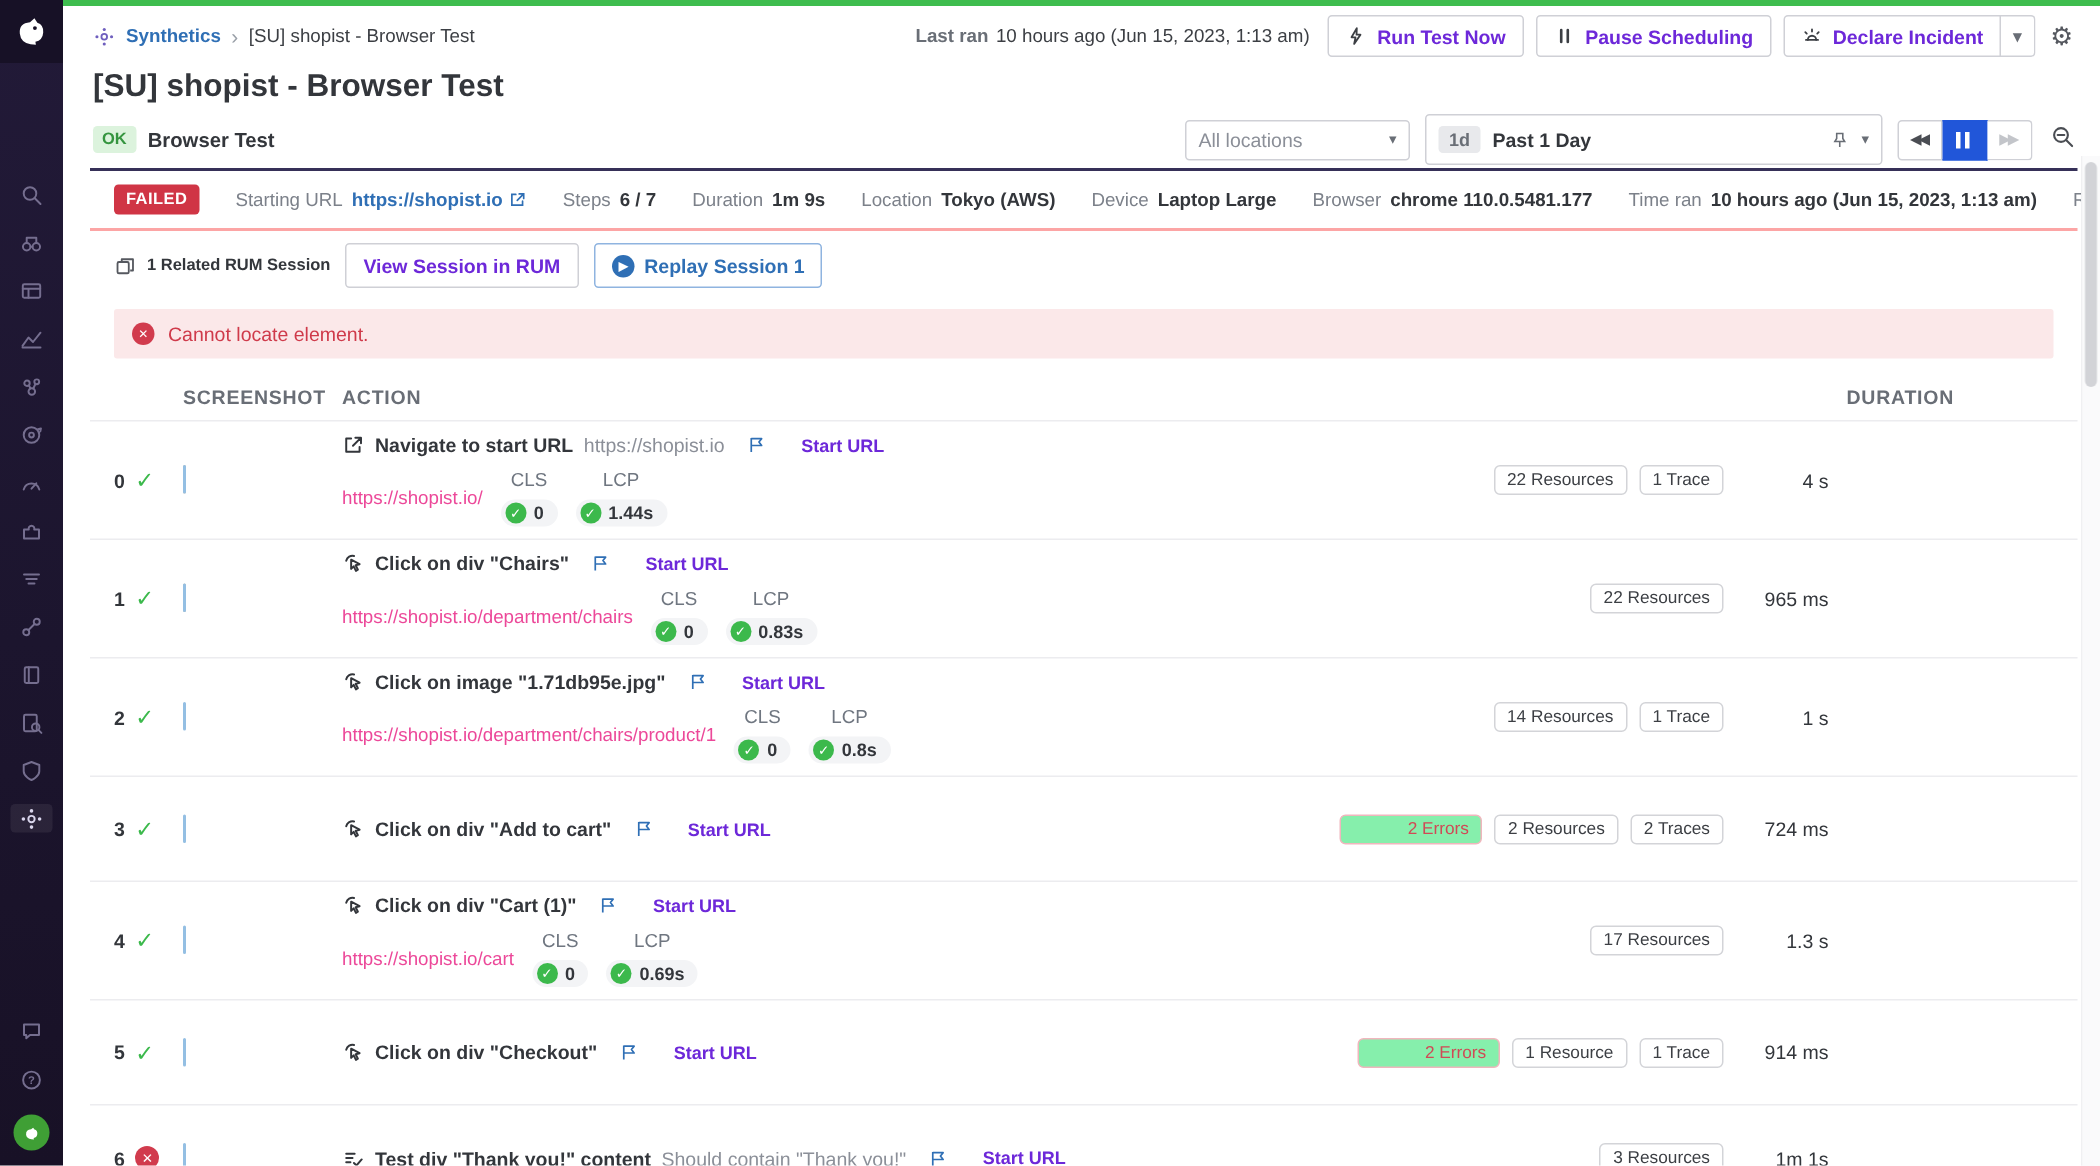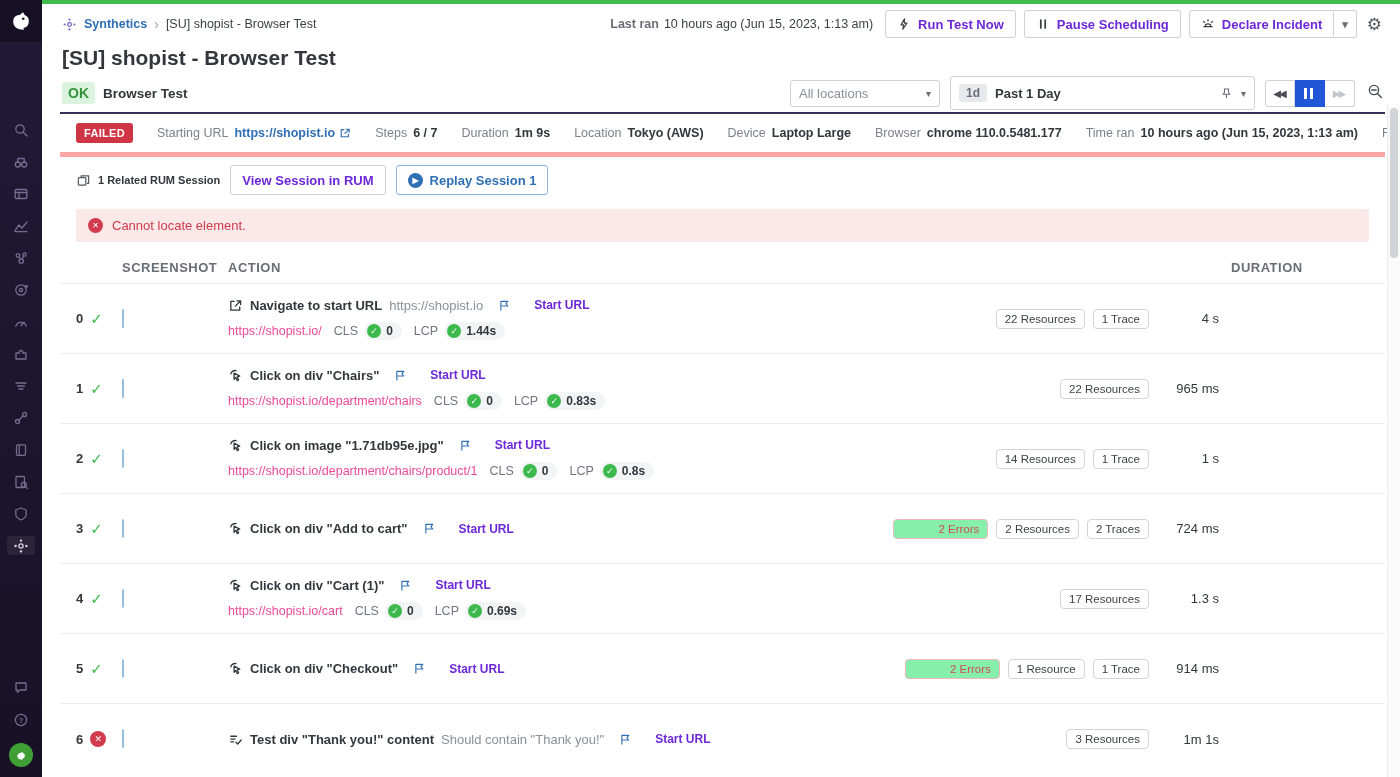--- a/index.html
+++ b/index.html
@@ -38,21 +38,21 @@
     color:#6d28d9; cursor:pointer; }
   .btn svg { width:14px; height:14px; stroke:#3c3f44; fill:none; stroke-width:1.4; stroke-linecap:round; stroke-linejoin:round; }
   .btn-group { display:inline-flex; }
   .btn-group .btn:first-child { border-radius:3px 0 0 3px; }
   .btn-group .btn.caret-btn { border-left:none; border-radius:0 3px 3px 0; padding:0 8px; color:#696e76; font-size:11px; }
   .gear-btn { font-size:17px; color:#55585f; background:none; border:none; cursor:pointer; padding:0 2px; }
 
   .title-row { margin-top:2px; }
   .page-title { font-size:21px; font-weight:700; color:#33363b; }
   .tab-row { display:flex; align-items:center; margin-top:8px; height:30px; }
-  .ok-badge { background:#dcf3dd; color:#35953f; font-size:14px; font-weight:700;
+  .ok-badge { background:#dcf3dd; color:#35953f; font-size:11px; font-weight:700;
     padding:3px 6px; border-radius:3px; margin-right:8px; }
   .tab-label { font-size:13.5px; font-weight:700; color:#33363b; cursor:pointer; }
   .tab-right { margin-left:auto; display:flex; align-items:center; gap:10px; }
   .loc-select { width:150px; height:27px; border:1px solid #cfd0d6; border-radius:3px;
     display:flex; align-items:center; padding:0 8px; font-size:13px; color:#8b8f98; cursor:pointer; }
   .loc-select .cv { margin-left:auto; color:#696e76; font-size:10px; }
   .range-ctl { width:305px; height:27px; border:1px solid #cfd0d6; border-radius:3px;
     display:flex; align-items:center; padding:16px 8px; gap:8px; cursor:pointer; }
   .range-chip { background:#e8e9ec; color:#696e76; font-size:12px; font-weight:700; padding:2px 7px; border-radius:3px; }
   .range-label { font-size:13px; font-weight:700; color:#33363b; }
@@ -65,21 +65,21 @@
     color:#4a4d53; padding-right:2px; }
   .pbtn.first { border-radius:3px 0 0 3px; }
   .pbtn.last { border-radius:0 3px 3px 0; border-left:none; color:#c3c5ca; }
   .pbtn.pause { background:#2156d9; border-color:#2156d9; border-left:none; gap:3px; }
   .pbtn.pause i { display:block; width:3px; height:11px; background:#fff; }
   .zoom-btn { background:none; border:none; cursor:pointer; margin-left:2px; }
   .zoom-btn svg { width:17px; height:17px; stroke:#4a4d53; fill:none; stroke-width:1.4; stroke-linecap:round; }
 
   
   .panel { margin:4px 15px 0 18px; border-top:2px solid #363058; background:#fff; position:relative; }
-  .meta-row { display:flex; align-items:center; gap:12px; padding:9px 16px; border-bottom:5px solid #fca5a5; flex-wrap:nowrap; }
+  .meta-row { display:flex; align-items:center; gap:12px; padding:9px 16px; border-bottom:2px solid #fca5a5; flex-wrap:nowrap; }
   .failed-badge { background:#d03545; color:#fff; font-size:11px; font-weight:700; padding:4px 8px; border-radius:3px; letter-spacing:.3px; }
   .meta-item { display:flex; align-items:center; gap:6px; font-size:12.5px; white-space:nowrap; }
   .meta-item .lbl { color:#7c818a; }
   .meta-item .val { font-weight:700; color:#33363b; }
   .meta-item .val.link { color:#2f6fb5; cursor:pointer; display:inline-flex; align-items:center; gap:4px; }
   .meta-item .val.link svg { width:12px; height:12px; stroke:#2f6fb5; fill:none; stroke-width:1.5; stroke-linecap:round; }
   .vsep { width:1px; height:17px; background:#e0e0e3; }
 
   .rum-row { display:flex; align-items:center; gap:10px; padding:8px 16px 10px; }
   .rum-label { display:flex; align-items:center; gap:7px; font-size:11px; font-weight:700; color:#33363b; }
@@ -146,21 +146,21 @@
 
   .step-line1 { display:flex; align-items:center; gap:7px; flex-wrap:nowrap; }
   .act-icon { width:15px; height:15px; flex:none; display:inline-flex; }
   .act-icon svg { width:15px; height:15px; stroke:#33363b; fill:none; stroke-width:1.4; stroke-linecap:round; stroke-linejoin:round; }
   .step-title { font-size:13px; font-weight:700; color:#33363b; white-space:nowrap; }
   .step-sub { font-size:13px; color:#8b8f98; white-space:nowrap; }
   .start-url { display:inline-flex; align-items:center; gap:23px; color:#6d28d9; font-size:12px; font-weight:700; cursor:pointer; margin-left:8px; white-space:nowrap; }
   .start-url svg { width:13px; height:13px; stroke:#2f6fb5; fill:none; stroke-width:1.4; stroke-linejoin:round; }
   .step-line2 { display:flex; align-items:center; gap:12px; margin-top:9px; font-size:12.5px; }
   .step-url { color:#ec4899; }
-  .metric { display:flex; align-items:center; gap:6px; }
+  .metric { display:flex; align-items:center; gap:6px;flex-direction:column; }
   .m-label { color:#6f7680; }
   .m-pill { display:inline-flex; align-items:center; gap:5px; background:#f3f4f6; border-radius:10px; padding:2px 9px 2px 3px; }
   .m-check { width:14px; height:14px; border-radius:50%; background:#3cb94c; color:#fff; font-size:9px;
     display:inline-flex; align-items:center; justify-content:center; }
   .m-val { font-weight:700; color:#33363b; font-size:12px; }
 
   .badge { font-size:11.5px; color:#3c3f44; border:1px solid #d3d4d8; border-radius:4px;
     padding:3px 8px; background:#fff; white-space:nowrap; cursor:pointer; }
   .badge:empty { display:none; }
   .badge.err { color:#d04a56; border-color:#f0b6bd; background:#86efac;padding-left:44px; }

